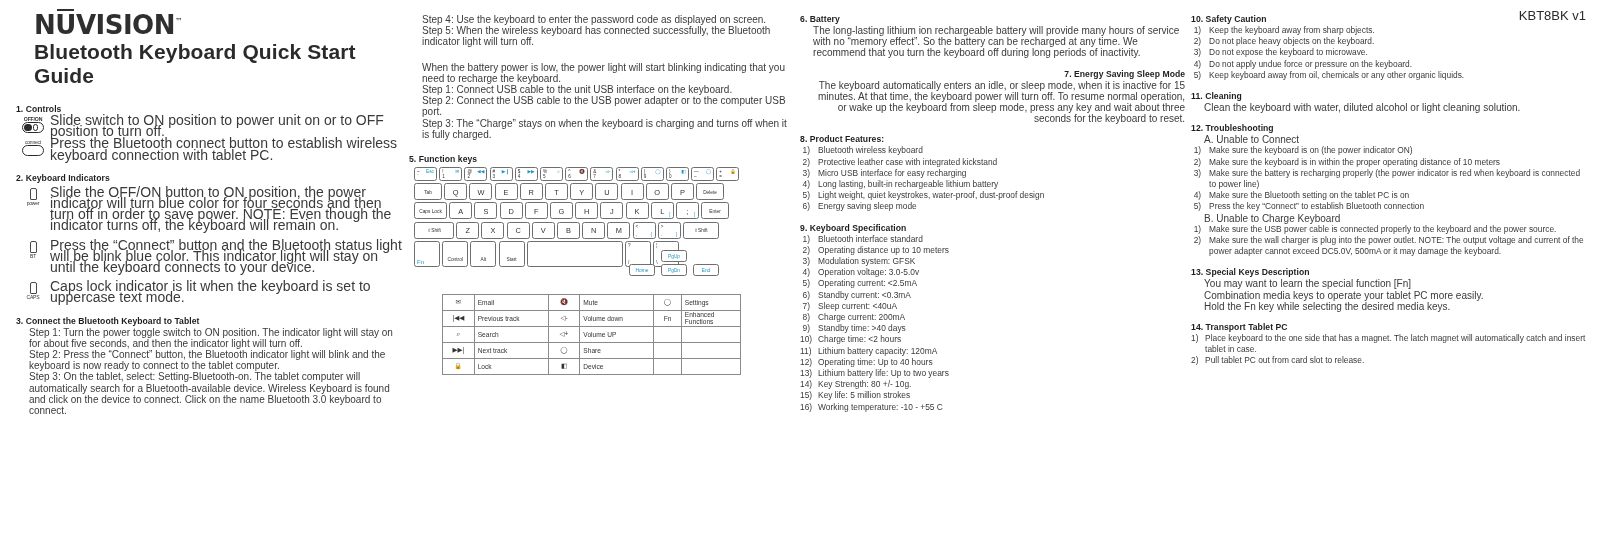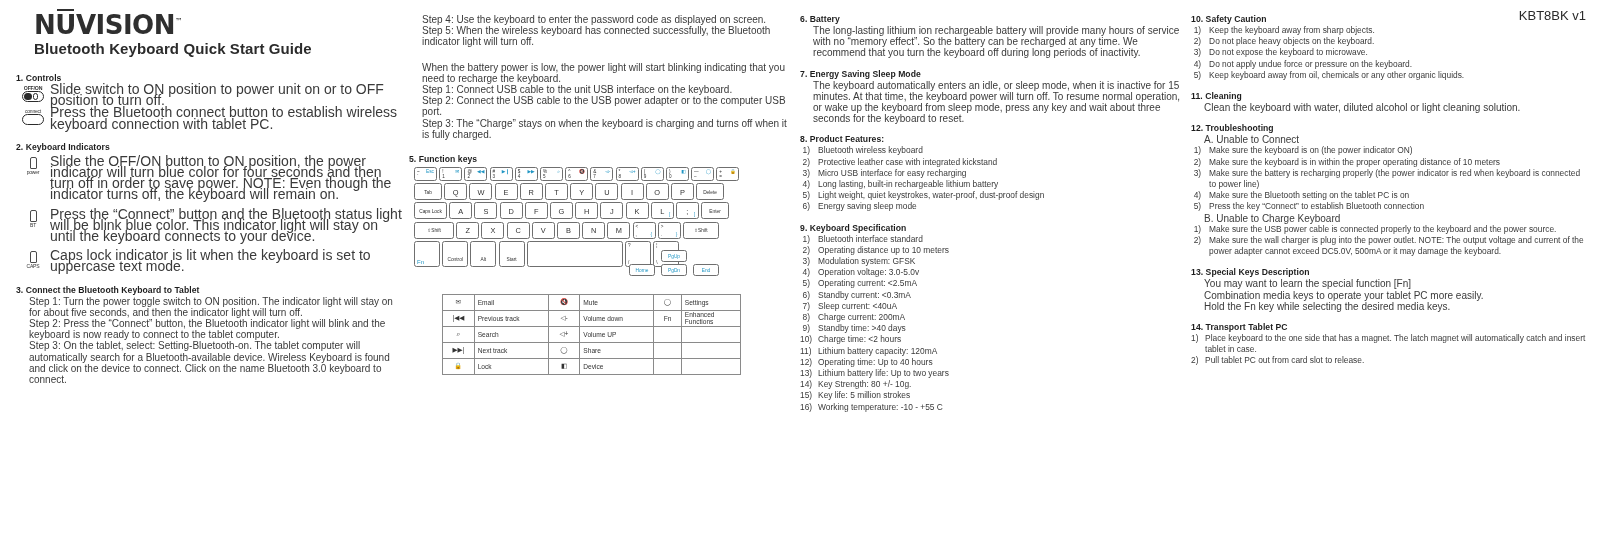--- a/index.html
+++ b/index.html
@@ -16,21 +16,21 @@
   .col2{width:395px;padding-right:6px;}
   .col3{width:395px;padding-right:6px;}
   .col4{width:405px;padding-right:4px;}
 
   
   .logo{font-size:26px;font-weight:bold;letter-spacing:-0.5px;color:#2f2f2f;
         font-family:"DejaVu Sans", sans-serif;line-height:1;margin:6px 0 2px 18px;}
   .logo .ov{position:relative;display:inline-block;}
   .logo .ov:after{content:"";position:absolute;left:8%;right:8%;top:-3px;height:2px;background:#2f2f2f;}
   .logo sup{font-size:8px;vertical-align:super;font-weight:normal;}
-  .subtitle{font-size:15px;font-weight:bold;margin:2px 0 0 18px;color:#2b2b2b;letter-spacing:0.1px;}
+  .subtitle{font-size:21px;font-weight:bold;margin:2px 0 0 18px;color:#2b2b2b;letter-spacing:0.1px;}
 
   
   h2.sec{font-size:8.6px;font-weight:bold;margin:0 0 1px 0;color:#1d1d1d;letter-spacing:0.05px;}
   .sec-wrap{margin-bottom:7px;}
   p.body{font-size:10px;line-height:11.2px;margin:0;color:#3a3a3a;}
   .indent{padding-left:13px;}
   .indent2{padding-left:26px;}
 
   
   ol.num{margin:0;padding:0;list-style:none;}
@@ -442,21 +442,21 @@
     </div>
   </div>
 
   <div class="col col3">
 
     <div class="sec-wrap" style="margin-top:8px;">
       <h2 class="sec">6.  Battery</h2>
       <p class="body indent">The long-lasting lithium ion rechargeable battery will provide many hours of service with no “memory effect”. So the battery can be recharged at any time. We recommend that you turn the keyboard off during long periods of inactivity.</p>
     </div>
 
-    <div class="sec-wrap" style="margin-top:10px;">
+    <div class="sec-wrap" style="margin-top:10px;text-align:right;">
       <h2 class="sec">7.  Energy Saving Sleep Mode</h2>
       <p class="body indent">The keyboard automatically enters an idle, or sleep mode, when it is inactive for 15 minutes.  At that time, the keyboard power will turn off. To resume normal operation, or wake up the keyboard from sleep mode, press any key and wait about three seconds for the keyboard to reset.</p>
     </div>
 
     <div class="sec-wrap" style="margin-top:10px;">
       <h2 class="sec">8.  Product Features:</h2>
       <ol class="num indent">
         <li>
             <span class="n">1)</span>
             <span class="t">Bluetooth wireless keyboard</span>

